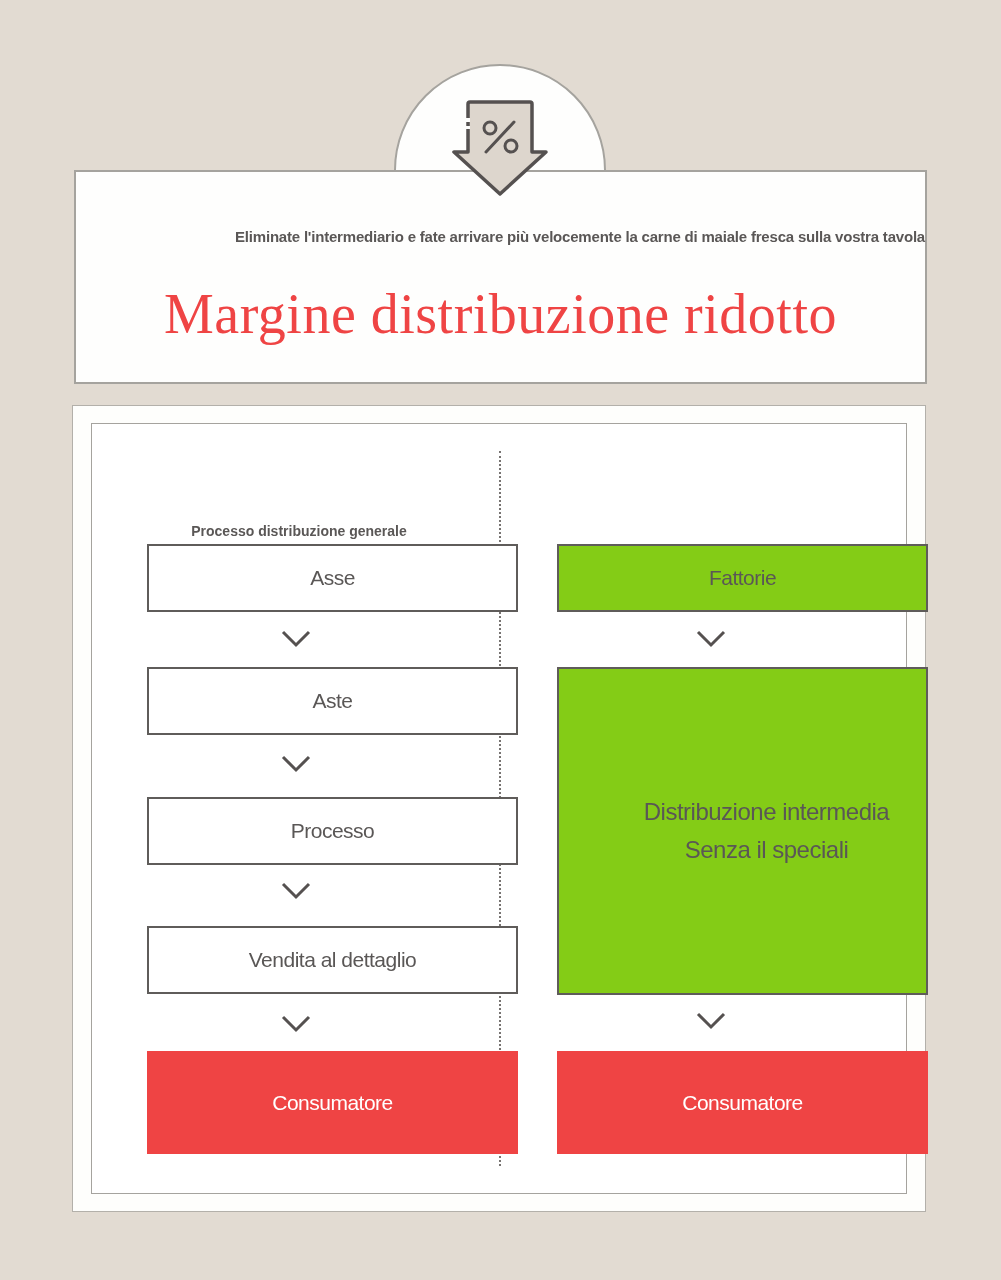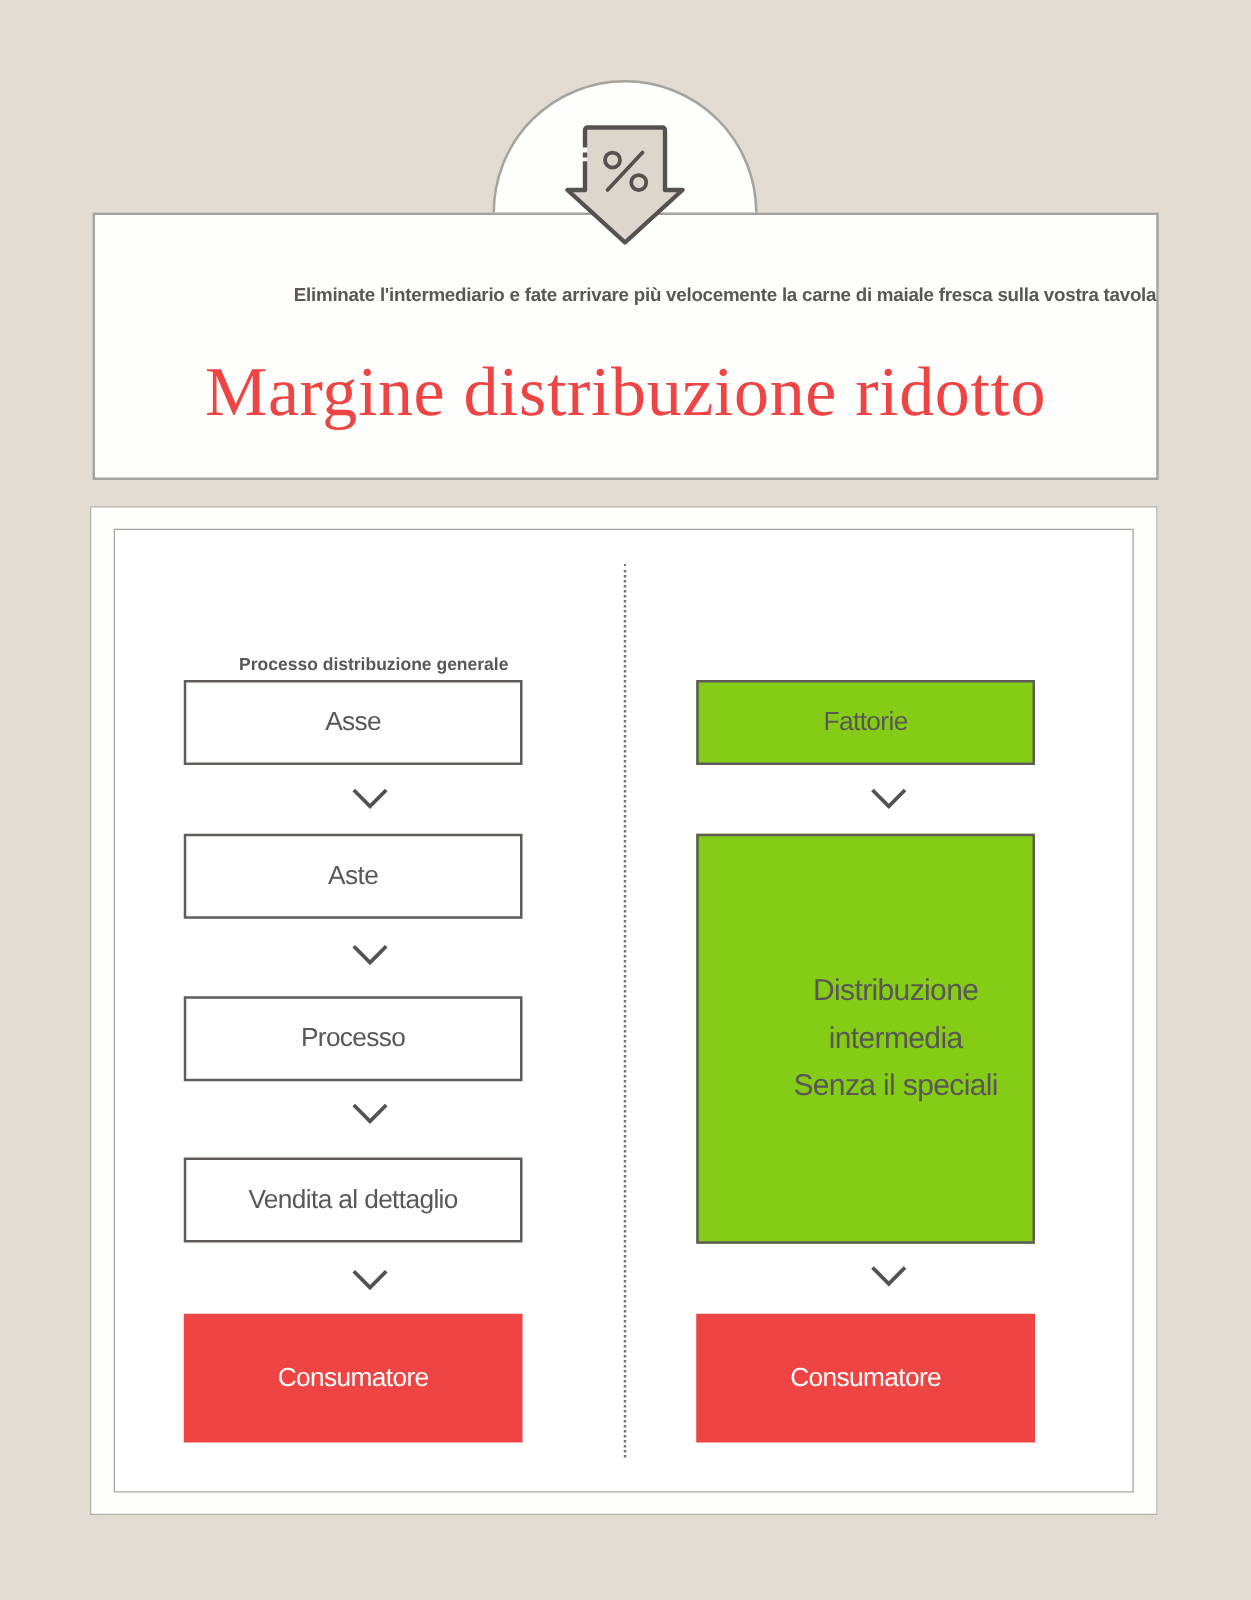--- a/index.html
+++ b/index.html
@@ -83,21 +83,21 @@
     .col-heading {
       position: absolute;
       text-align: center;
       font-weight: bold;
       color: #5a5756;
     }
     .col-left-heading { left: 40px; width: 334px; top: 62px; font-size: 14px; margin-top: 37px; }
     .col-right-heading { left: 452px; width: 334px; top: 60px; font-size: 22px; }
     .step {
       position: absolute;
-      width: 271px;
+      width: 371px;
       border: 2.5px solid #5f5c5a;
       background: #ffffff;
       display: flex; align-items: center; justify-content: center;
       text-align: center;
       font-size: 21px;
       color: #5a5756;
       letter-spacing: -0.5px;
     }
     .step.tint { background: #84cc16; }
     .step.dark {

